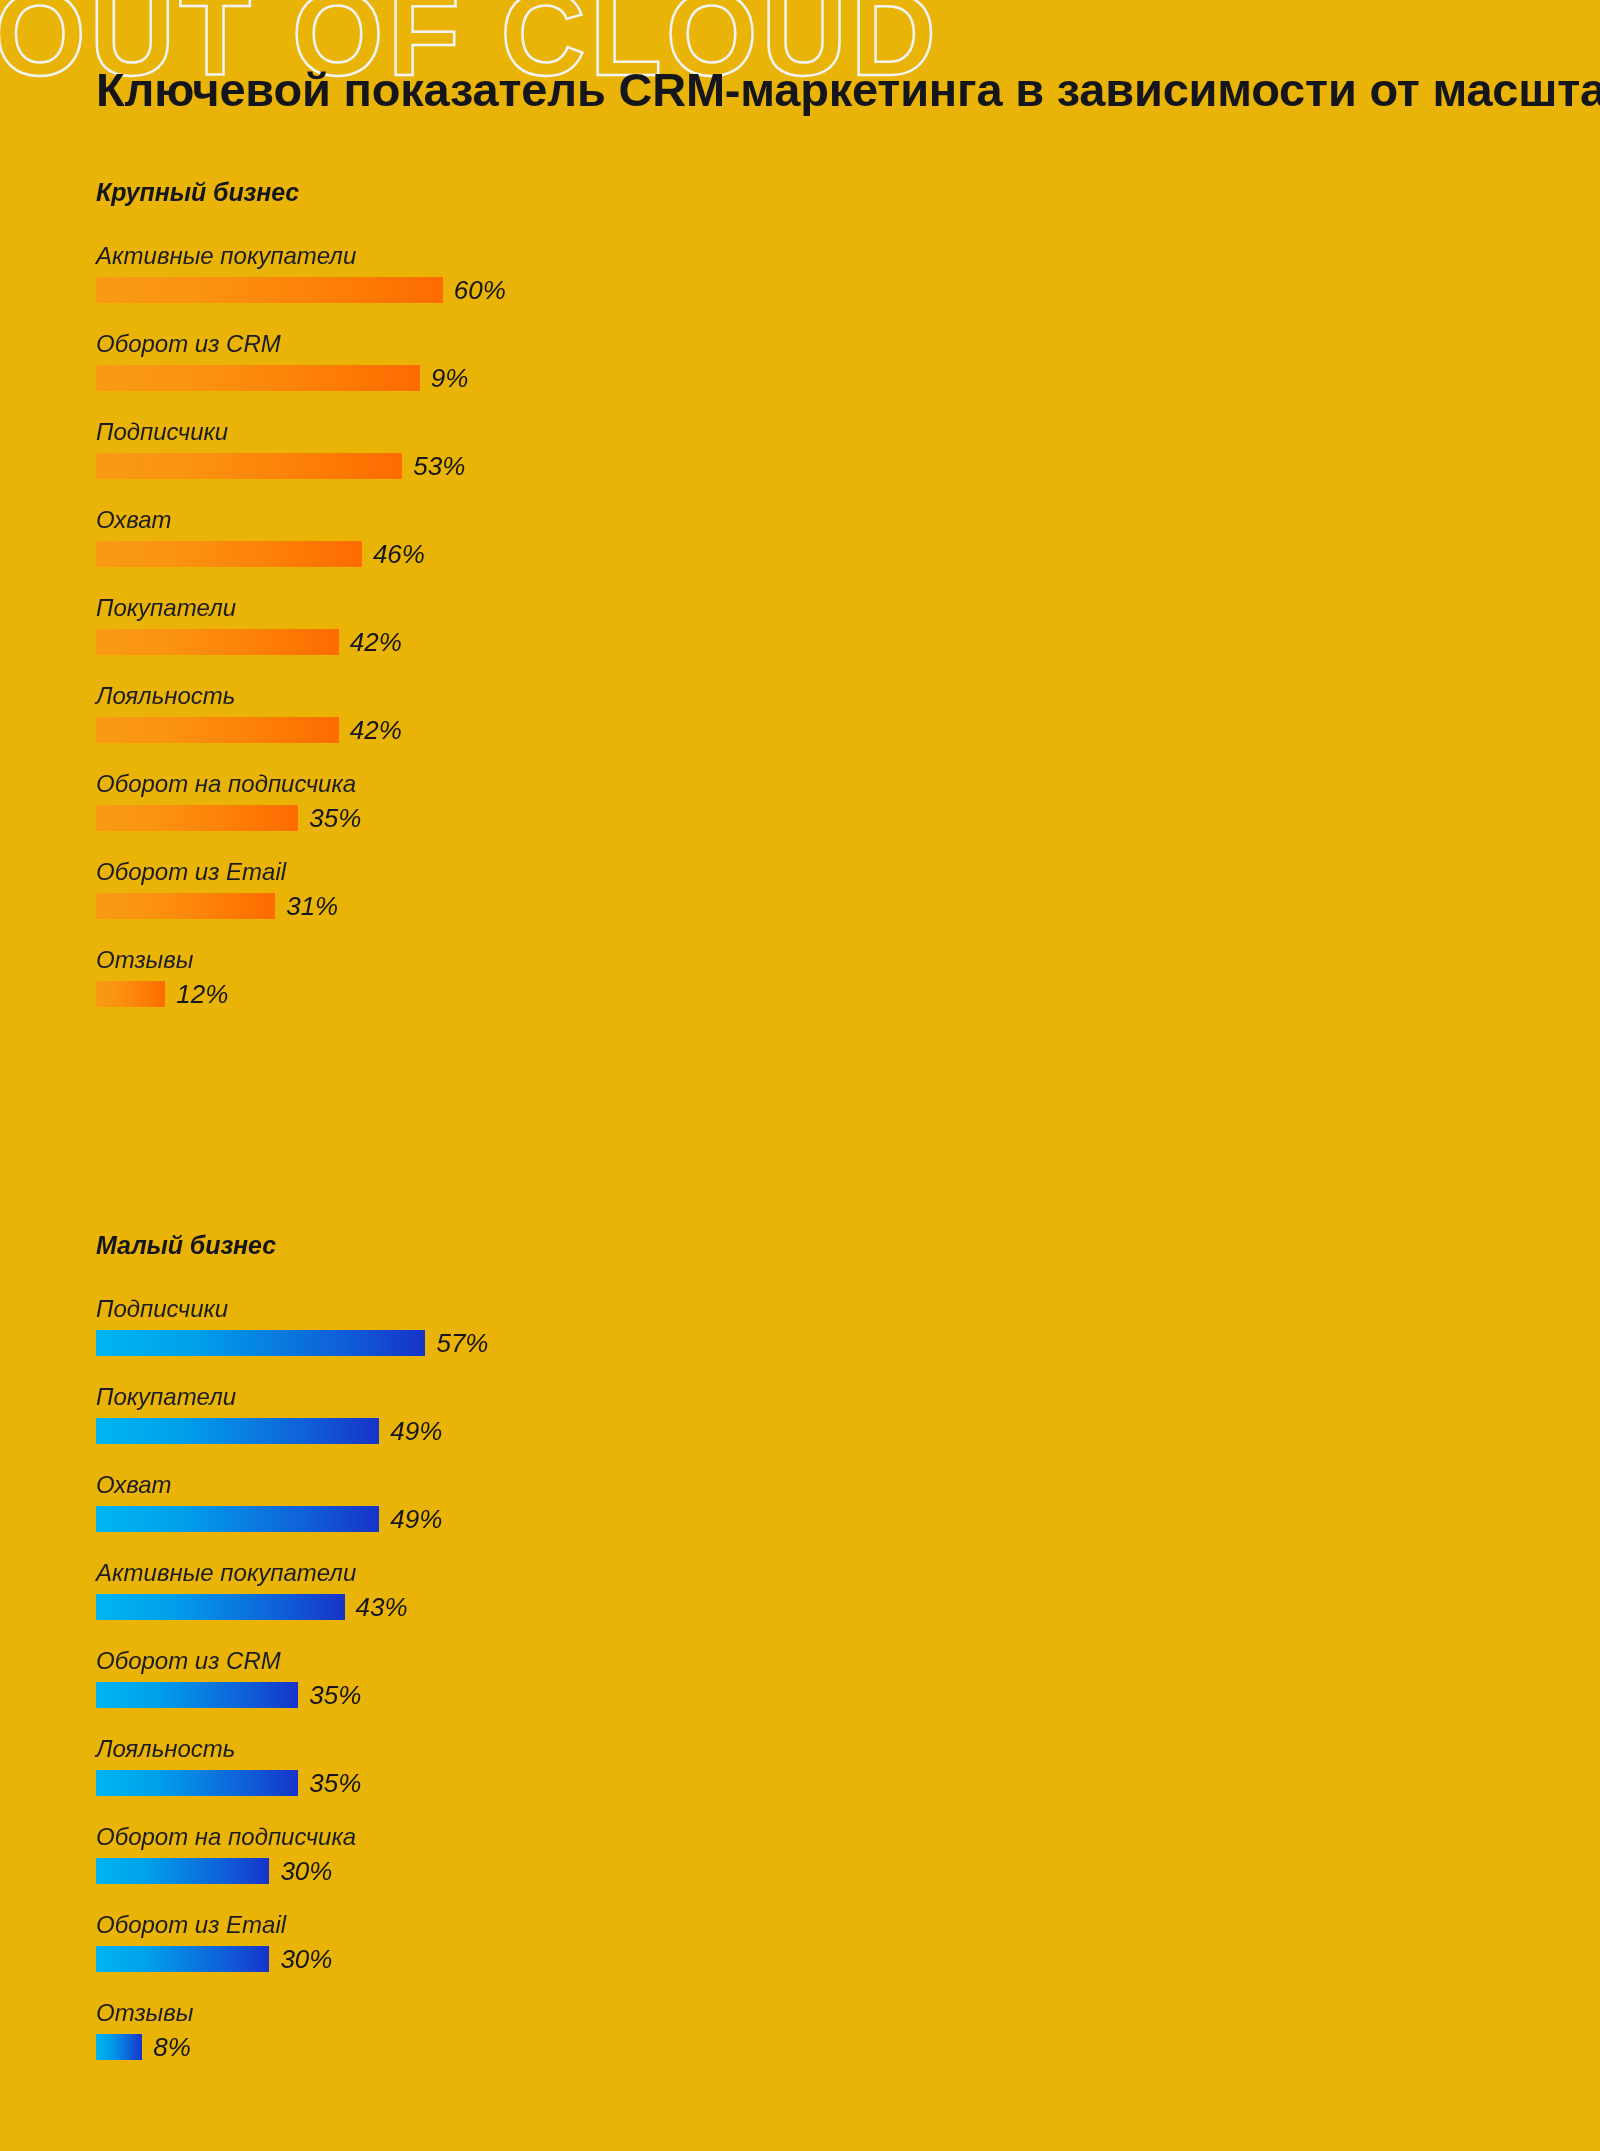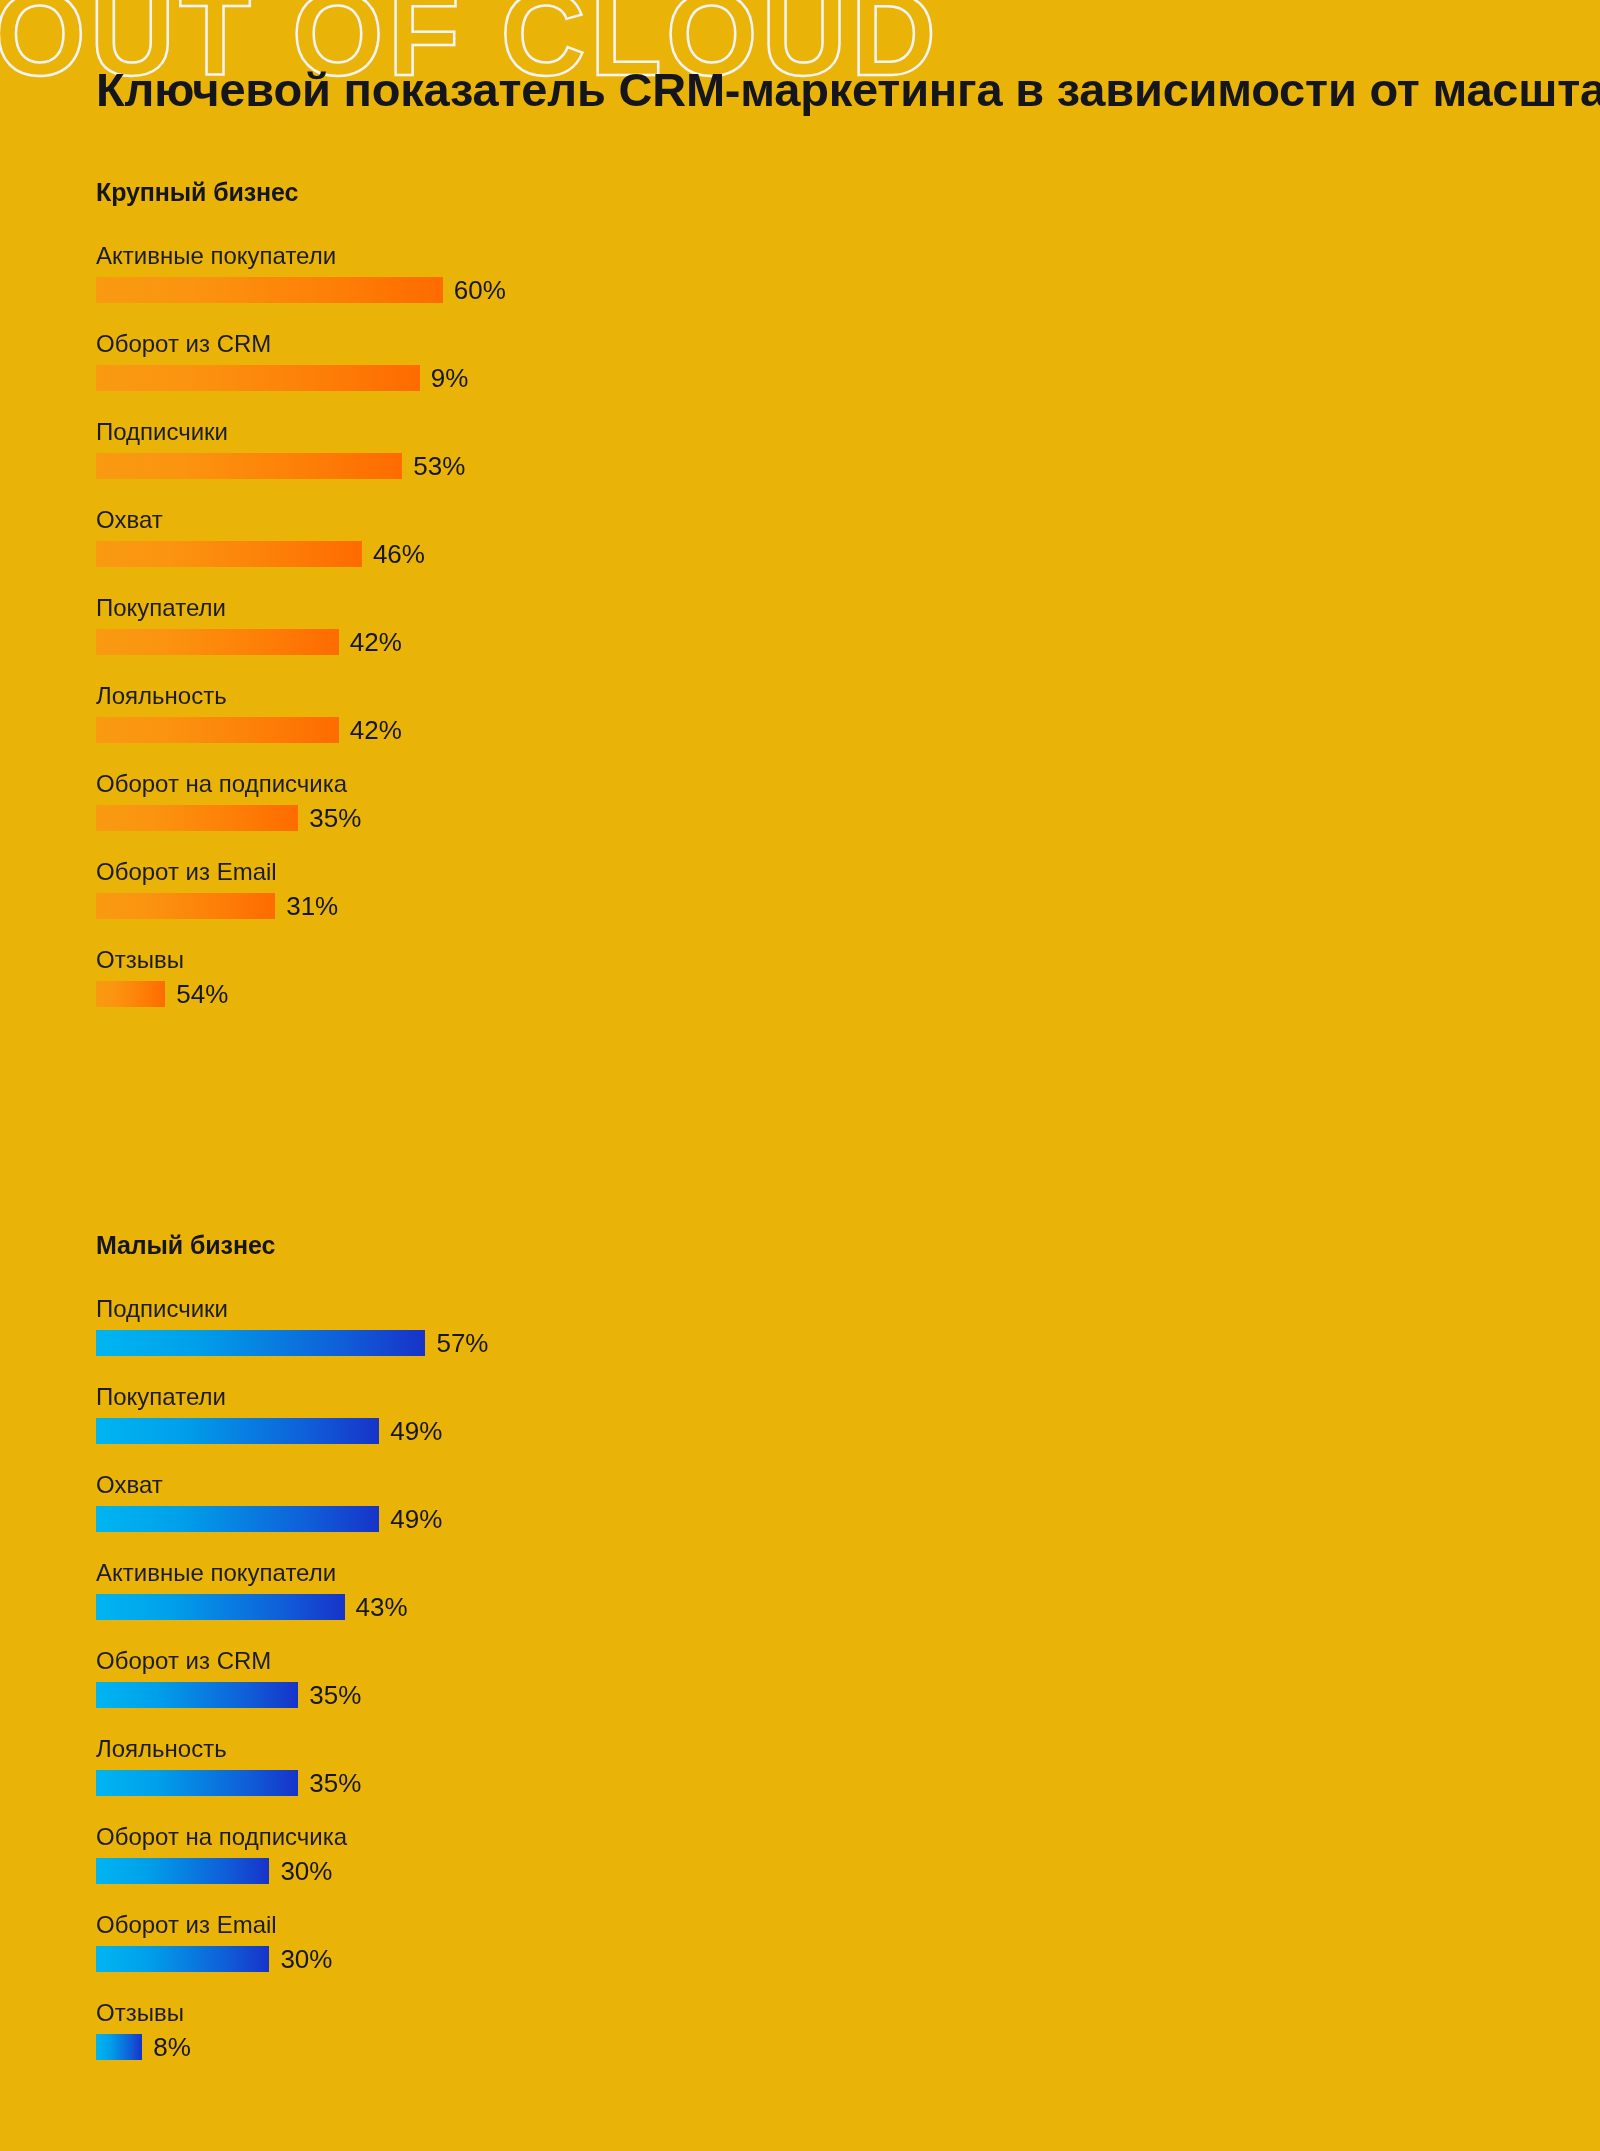--- a/index.html
+++ b/index.html
@@ -62,21 +62,21 @@
     top: 178px;
     left: 0;
     width: 1600px;
     z-index: 2;
     display: grid;
     grid-template-columns: 820px 780px;
     grid-template-rows: auto auto;
     row-gap: 0px;
   }
 
-  .panel { padding-left: 96px; }
+  .panel { padding-left: 96px; font-style: italic; }
   .panel.right { padding-left: 818px; }
 
   
   .panel-row2 { padding-top: 195px; }
 
   .panel-title {
     font-size: 25px;
     font-weight: 700;
     color: #14161c;
     margin-bottom: 34px;
@@ -189,21 +189,21 @@
             <div class="bar-label">Оборот из Email</div>
             <div class="bar-line">
               <span class="bar-fill theme-orange" style="width: 179.18px;"></span>
               <span class="bar-value">31%</span>
             </div>
           </div>
           <div class="bar-row">
             <div class="bar-label">Отзывы</div>
             <div class="bar-line">
               <span class="bar-fill theme-orange" style="width: 69.36px;"></span>
-              <span class="bar-value">54%</span>
+              <span class="bar-value">12%</span>
             </div>
           </div>
         </div>
     </section>
 
     <section class="panel right">
       <h2 class="panel-title">Средний бизнес</h2>
       <div class="bar-list">
           <div class="bar-row">
             <div class="bar-label">Покупатели</div>

